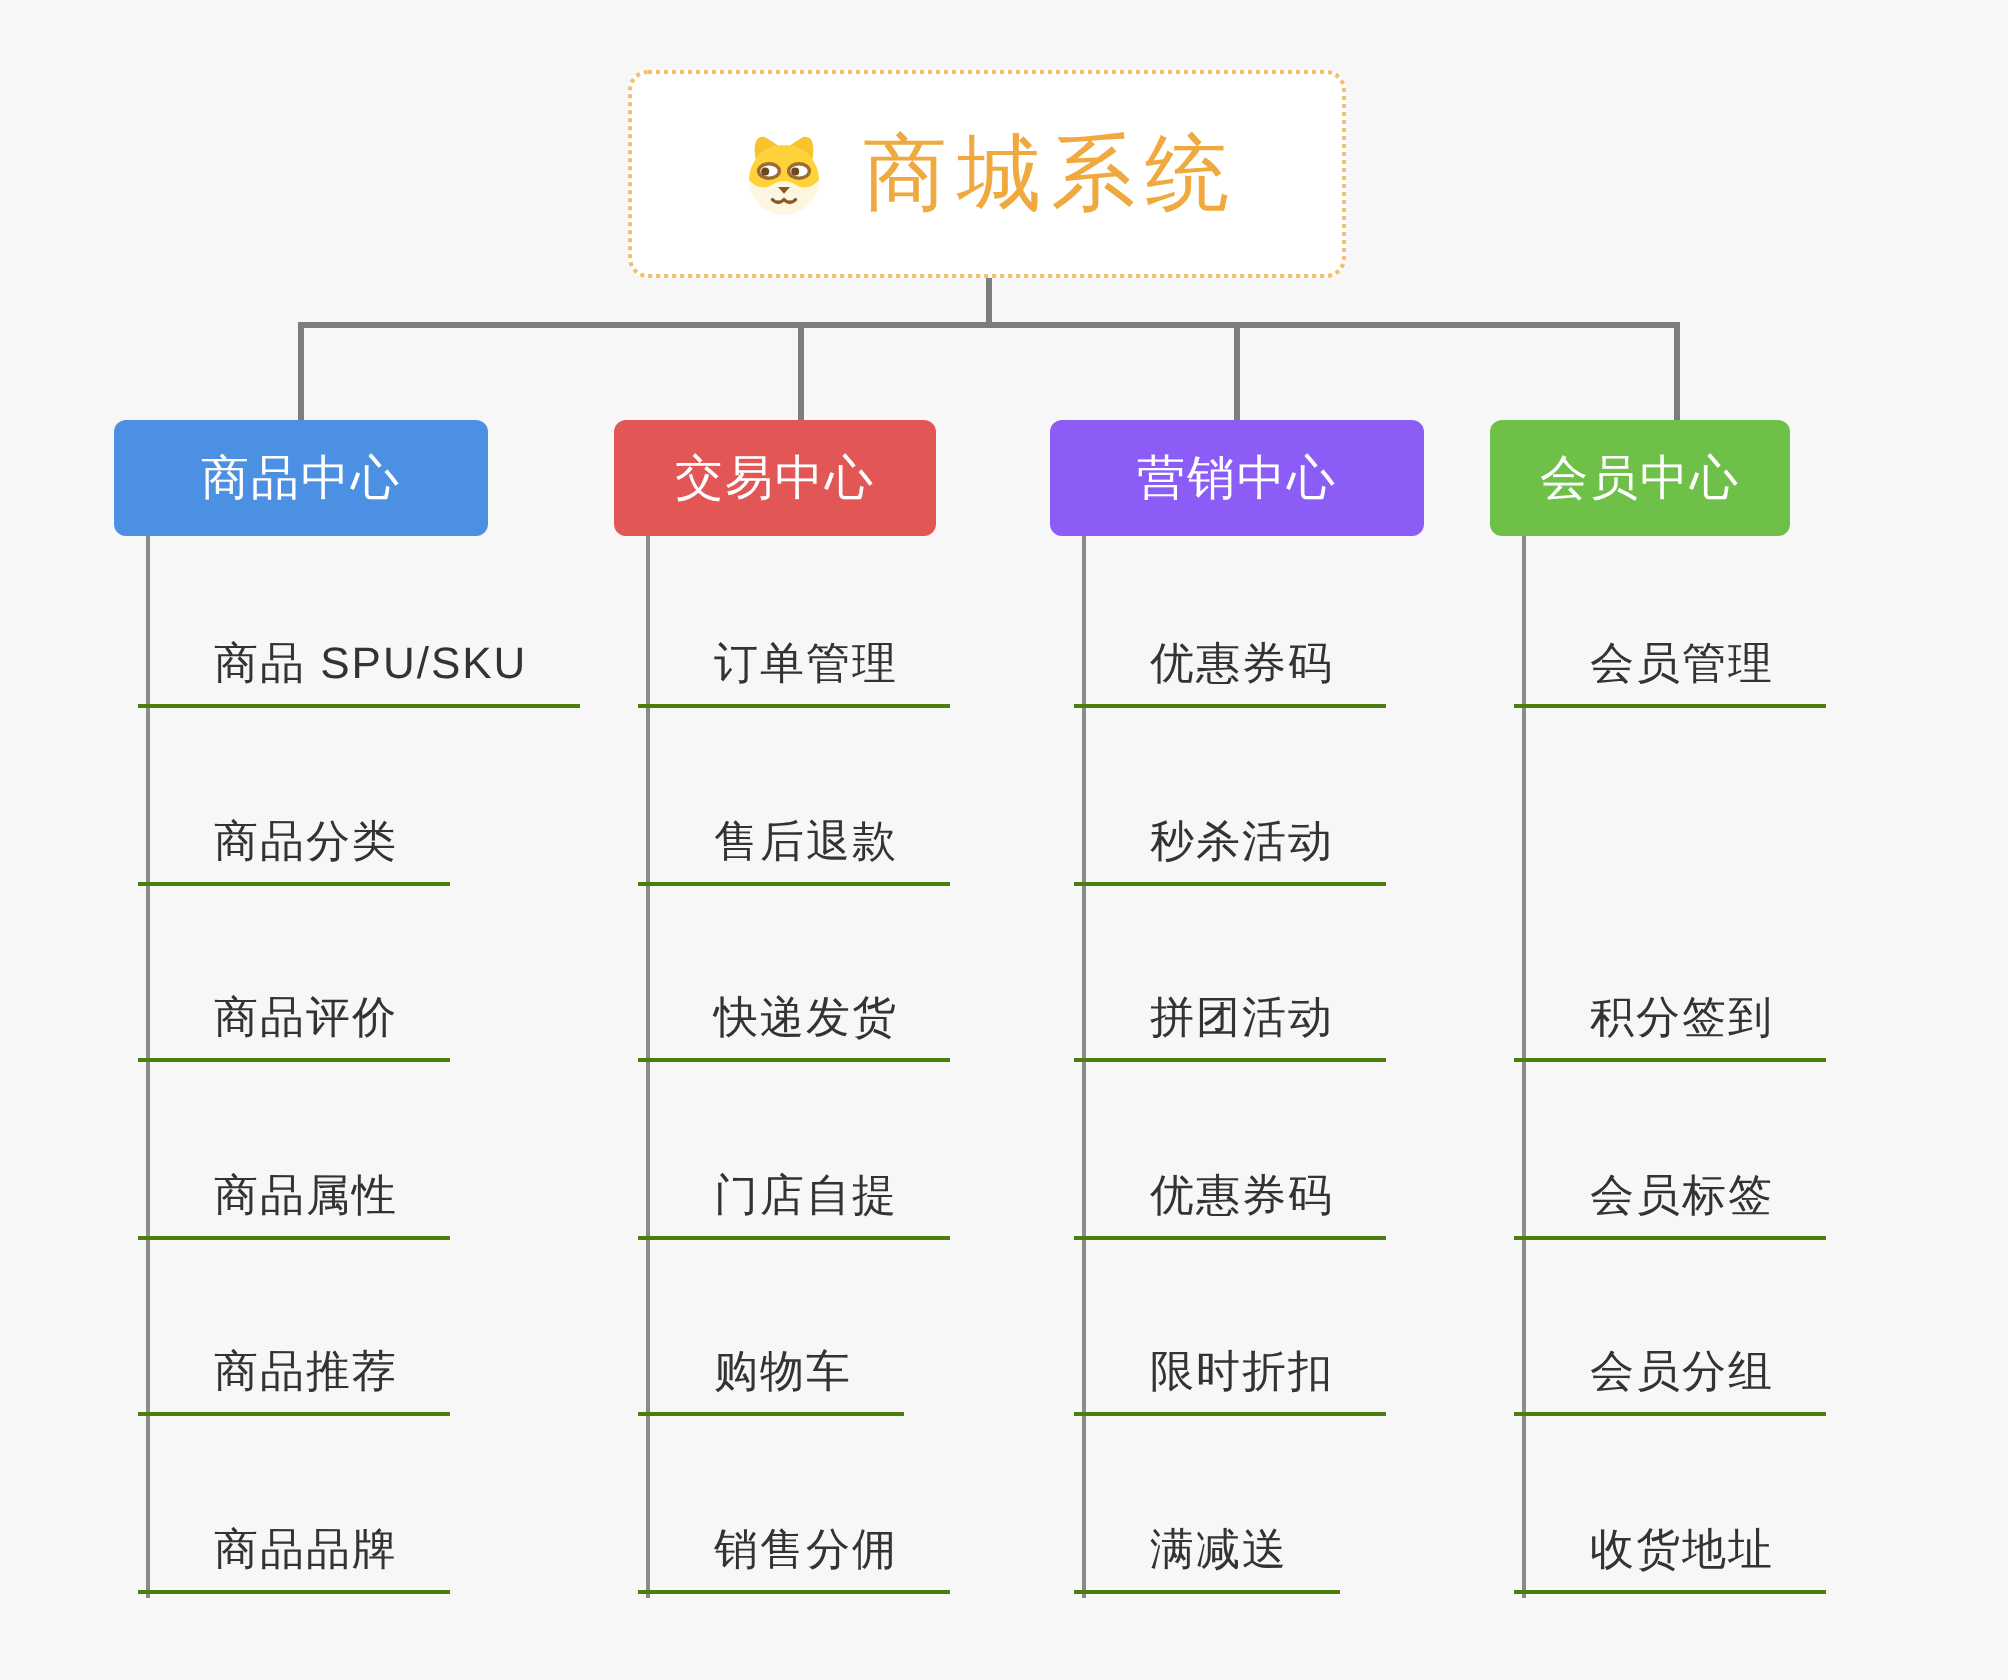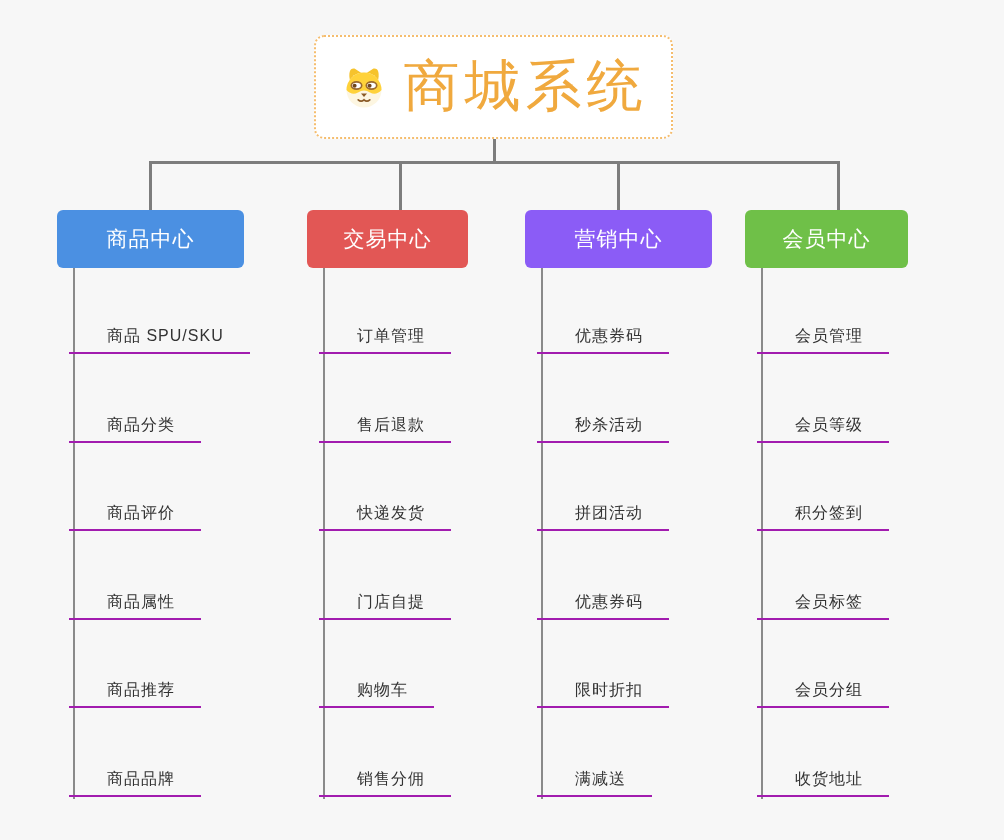--- a/index.html
+++ b/index.html
@@ -25,47 +25,47 @@
     width: 359px; height: 104px;
     background: #ffffff;
     border: 2px dotted #f5bd6e;
     border-radius: 10px;
     display: flex;
     align-items: center;
     justify-content: center;
     gap: 16px;
   }
   .root-title {
-    font-size: 56px;
+    font-size: 42px;
     letter-spacing: 5px;
     color: #f0a93e;
   }
   .dog-icon { display: inline-flex; width: 48px; height: 48px; }
 
   .branch-header {
     position: absolute;
     top: 210px;
     height: 58px;
     border-radius: 6px;
     color: #ffffff;
-    font-size: 21px;
+    font-size: 24px;
     letter-spacing: 1px;
     display: flex;
     align-items: center;
     justify-content: center;
   }
   .stem { position: absolute; width: 2px; background: #8a8a8a; }
   .leaf {
     position: absolute;
     height: 44px;
-    border-bottom: 2px solid #a21caf;
+    border-bottom: 2px solid #4d7c0f;
     display: flex;
     align-items: flex-end;
     padding: 0 26px 0 38px;
-    font-size: 16px;
+    font-size: 22px;
     letter-spacing: 1px;
     color: #333333;
     white-space: nowrap;
   }
   .leaf span { padding-bottom: 5px; }
 </style>
 </head>
 <body>
 
 <div id="canvas">
@@ -154,29 +154,26 @@
     <div class="leaf" style="left: 537px; top: 575.5px;">
       <span>优惠券码</span>
     </div>
     <div class="leaf" style="left: 537px; top: 752.5px;">
       <span>满减送</span>
     </div>
     <div class="leaf" style="left: 537px; top: 664px;">
       <span>限时折扣</span>
     </div>
     <div class="connector" style="left: 837px; top: 161px; width: 3px; height: 49px;"></div>
-    <div class="branch-header" style="left: 745px; width: 163px; background: rgb(111, 192, 72);">
+    <div class="branch-header" style="left: 745px; width: 150px; background: rgb(111, 192, 72);">
       <span>会员中心</span>
     </div>
     <div class="stem" style="left: 761px; top: 268px; height: 530.5px;"></div>
     <div class="leaf" style="left: 757px; top: 310px;">
       <span>会员管理</span>
-    </div>
-    <div class="leaf" style="left: 757px; top: 398.5px;">
-      <span>会员等级</span>
     </div>
     <div class="leaf" style="left: 757px; top: 487px;">
       <span>积分签到</span>
     </div>
     <div class="leaf" style="left: 757px; top: 575.5px;">
       <span>会员标签</span>
     </div>
     <div class="leaf" style="left: 757px; top: 664px;">
       <span>会员分组</span>
     </div>

